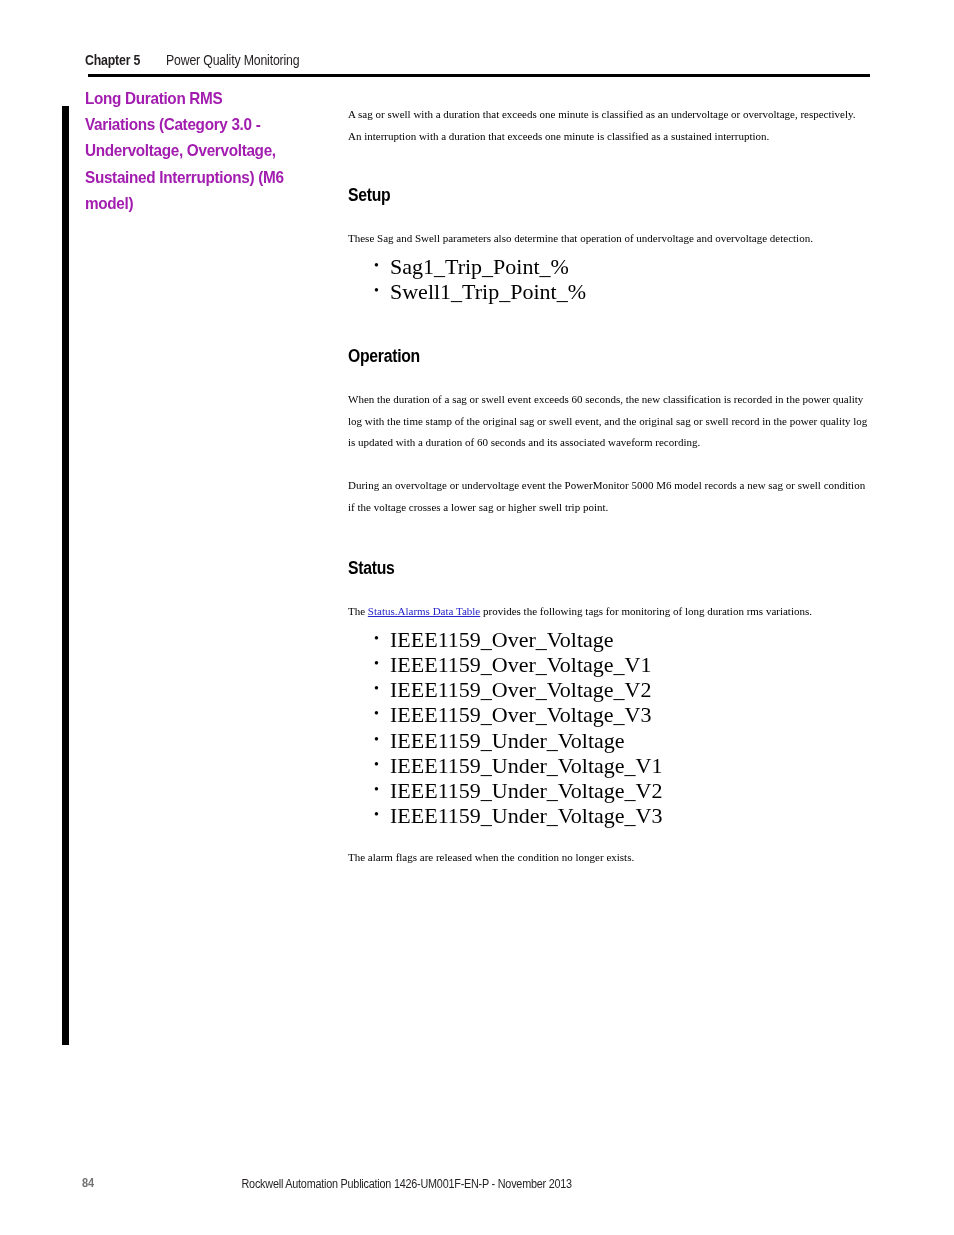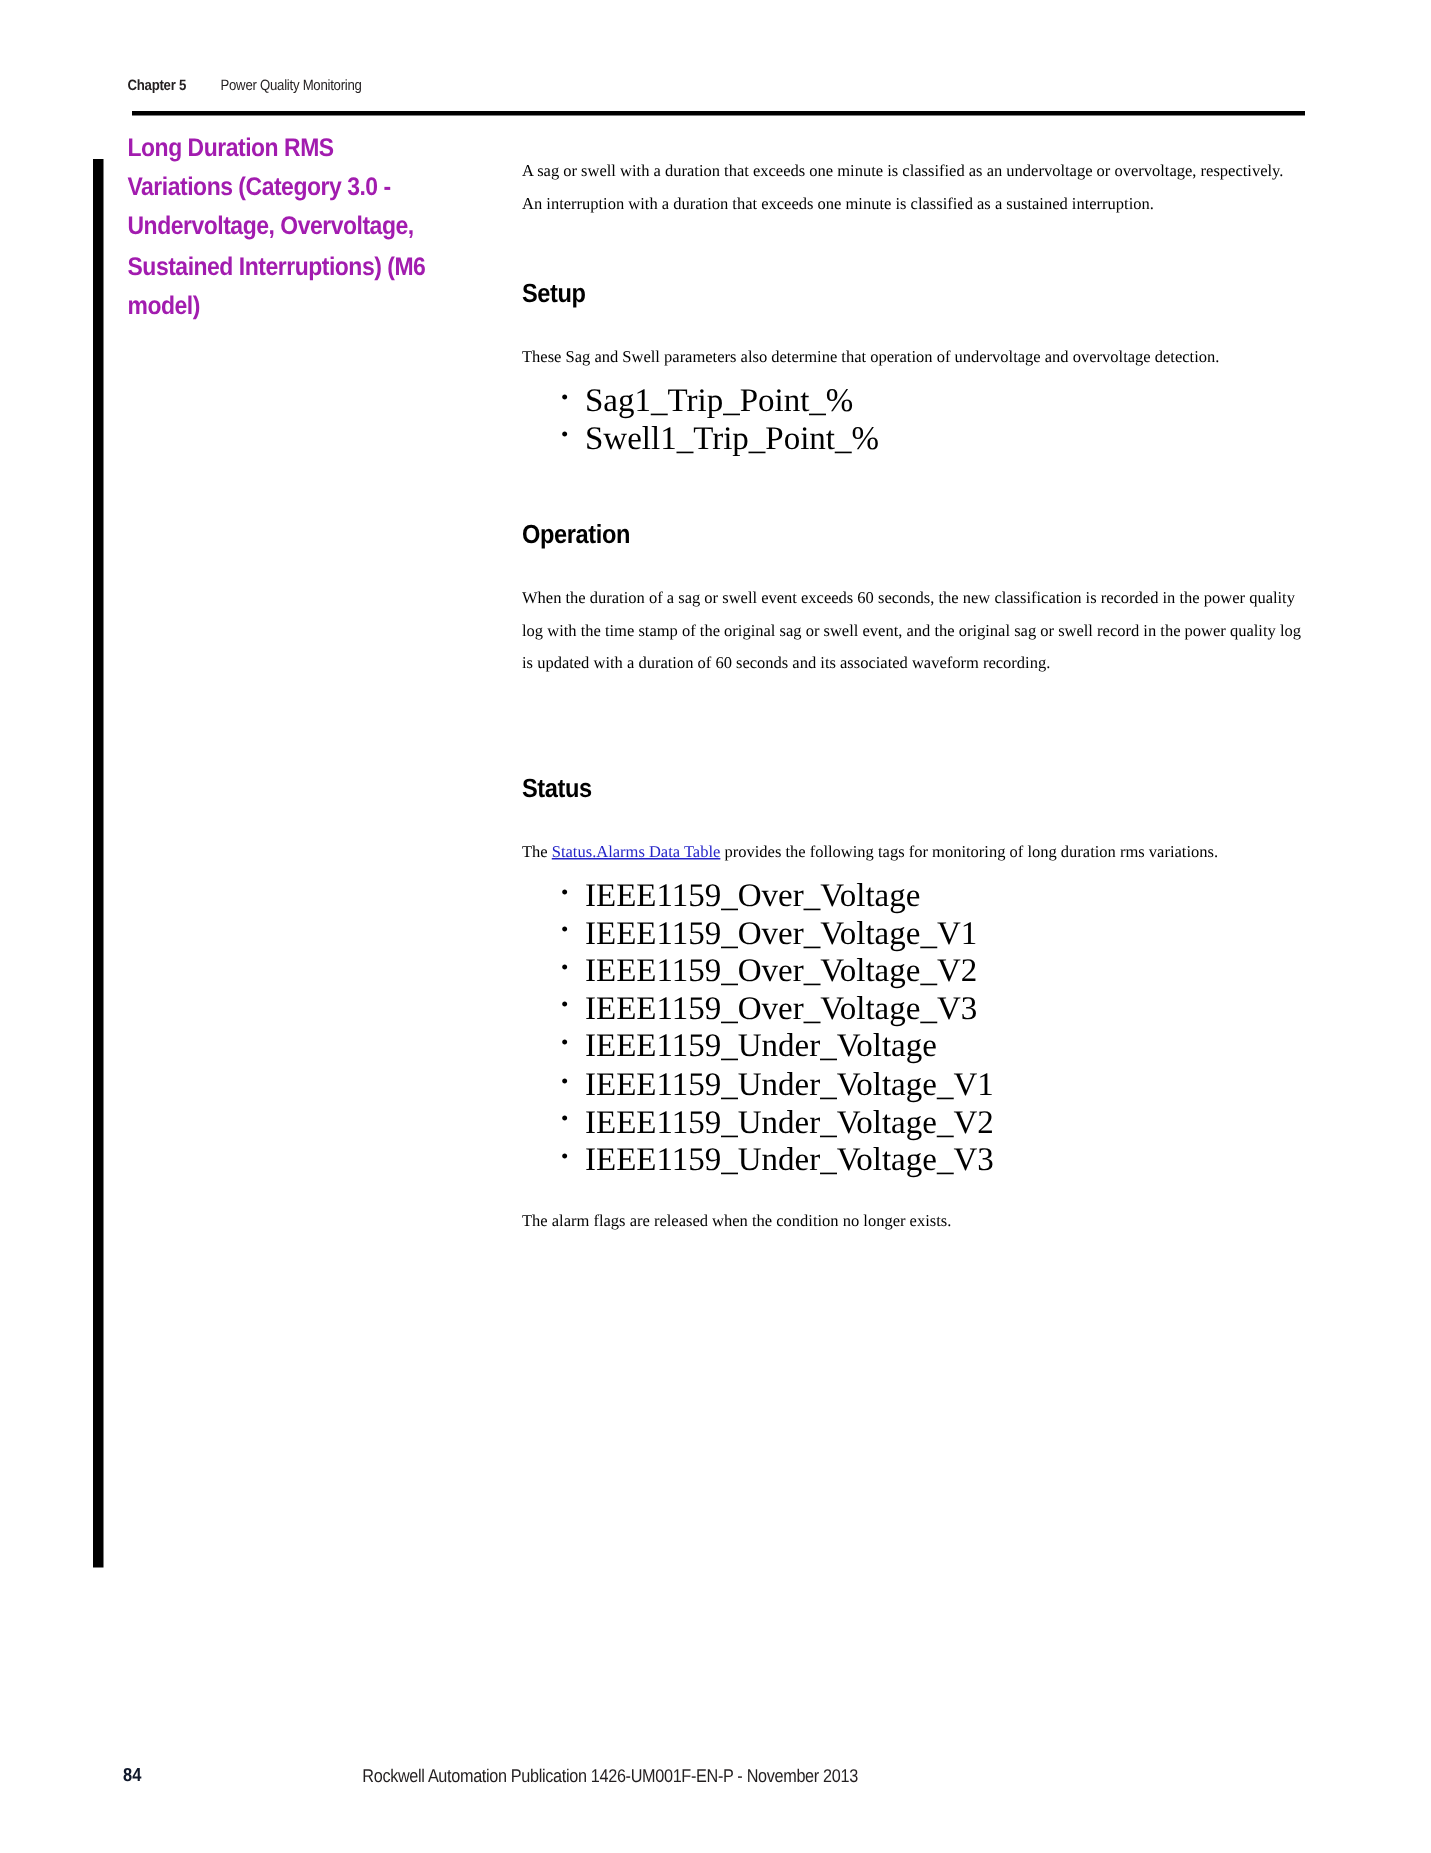--- a/index.html
+++ b/index.html
@@ -18,21 +18,21 @@
   }
 
   
   .run-head {
     position: absolute;
     left: 85px;
     top: 52px;
     display: flex;
     align-items: flex-end;
     font-family: "Liberation Sans", sans-serif;
-    font-size: 10px;
+    font-size: 14px;
     color: #231f20;
     letter-spacing: -0.2px;
   }
   .run-head .chap {
     font-weight: bold;
     transform: scaleX(0.88);
     transform-origin: left center;
     white-space: nowrap;
   }
   .run-head .sect {
@@ -140,21 +140,21 @@
   }
 
   
   .foot-page {
     position: absolute;
     left: 82px;
     top: 1176px;
     font-family: "Liberation Sans", sans-serif;
     font-weight: bold;
     font-size: 12.5px;
-    color: #0f172a;
+    color: #737373;
   }
   .foot-page span {
     display: inline-block;
     transform: scaleX(0.88);
     transform-origin: left center;
   }
   .foot-pub {
     position: absolute;
     left: 0;
     top: 1177px;
@@ -206,20 +206,21 @@
       <li>Swell1_Trip_Point_%</li>
     </ul>
 
     <div class="sp-operation"></div>
     <h2 class="sub-head"><span>Operation</span></h2>
 
     <div class="sp-after-h"></div>
     <p>When the duration of a sag or swell event exceeds 60 seconds, the new classification is recorded in the power quality log with the time stamp of the original sag or swell event, and the original sag or swell record in the power quality log is updated with a duration of 60 seconds and its associated waveform recording.</p>
 
     <div class="sp-para"></div>
+    <p>During an overvoltage or undervoltage event the PowerMonitor 5000 M6 model records a new sag or swell condition if the voltage crosses a lower sag or higher swell trip point.</p>
 
     <div class="sp-status"></div>
     <h2 class="sub-head"><span>Status</span></h2>
 
     <div class="sp-after-h"></div>
     <p><span>The </span><a class="doclink" href="#">Status.Alarms Data Table</a><span> provides the following tags for monitoring of long duration rms variations.</span></p>
 
     <ul class="tags">
       <li>IEEE1159_Over_Voltage</li>
       <li>IEEE1159_Over_Voltage_V1</li>

